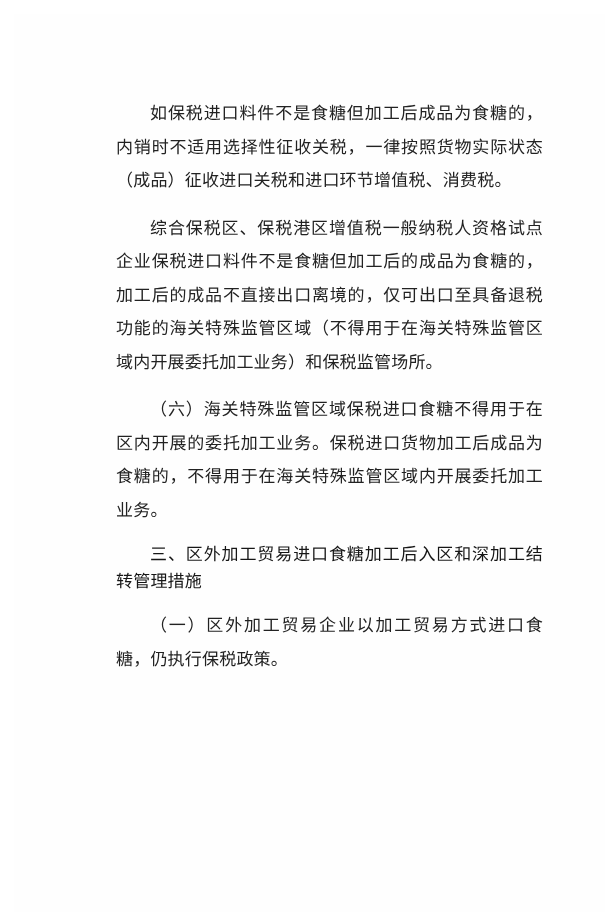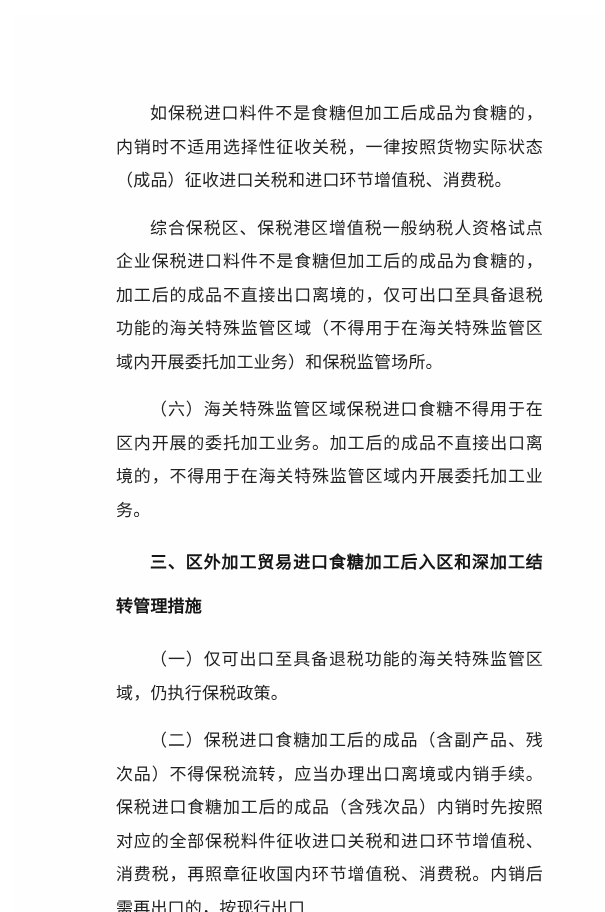--- a/index.html
+++ b/index.html
@@ -26,23 +26,23 @@
   .para {
     font-size: 17px;
     line-height: 33.5px;
     text-align: justify;
     text-indent: 2em;
     letter-spacing: 0.2px;
     color: #222222;
   }
   .heading {
     font-family: "Liberation Sans", "DejaVu Sans", sans-serif;
-    font-weight: 700;
+    font-weight: 400;
     font-size: 17px;
-    line-height: 44px;
+    line-height: 27px;
     text-align: justify;
     text-indent: 2em;
     letter-spacing: 0.2px;
     color: #161616;
   }
   .bottom-bar {
     position: absolute;
     left: 0;
     top: 903px;
     width: 605px;
@@ -50,19 +50,18 @@
     background: #101010;
   }
 </style>
 </head>
 <body>
 
 <div class="page">
   <div class="text-block">
     <p class="para">如保税进口料件不是食糖但加工后成品为食糖的，内销时不适用选择性征收关税，一律按照货物实际状态（成品）征收进口关税和进口环节增值税、消费税。</p>
     <p class="para">综合保税区、保税港区增值税一般纳税人资格试点企业保税进口料件不是食糖但加工后的成品为食糖的，加工后的成品不直接出口离境的，仅可出口至具备退税功能的海关特殊监管区域（不得用于在海关特殊监管区域内开展委托加工业务）和保税监管场所。</p>
-    <p class="para">（六）海关特殊监管区域保税进口食糖不得用于在区内开展的委托加工业务。加工后的成品不直接出口离境的，不得用于在海关特殊监管区域内开展委托加工业务。</p>
+    <p class="para">（六）海关特殊监管区域保税进口食糖不得用于在区内开展的委托加工业务。保税进口货物加工后成品为食糖的，不得用于在海关特殊监管区域内开展委托加工业务。</p>
     <h2 class="heading">三、区外加工贸易进口食糖加工后入区和深加工结转管理措施</h2>
-    <p class="para">（一）仅可出口至具备退税功能的海关特殊监管区域，仍执行保税政策。</p>
-    <p class="para">（二）保税进口食糖加工后的成品（含副产品、残次品）不得保税流转，应当办理出口离境或内销手续。保税进口食糖加工后的成品（含残次品）内销时先按照对应的全部保税料件征收进口关税和进口环节增值税、消费税，再照章征收国内环节增值税、消费税。内销后需再出口的，按现行出口</p>
+    <p class="para">（一）区外加工贸易企业以加工贸易方式进口食糖，仍执行保税政策。</p>
   </div>
   <div class="bottom-bar"></div>
 </div>
 
 </body></html>

